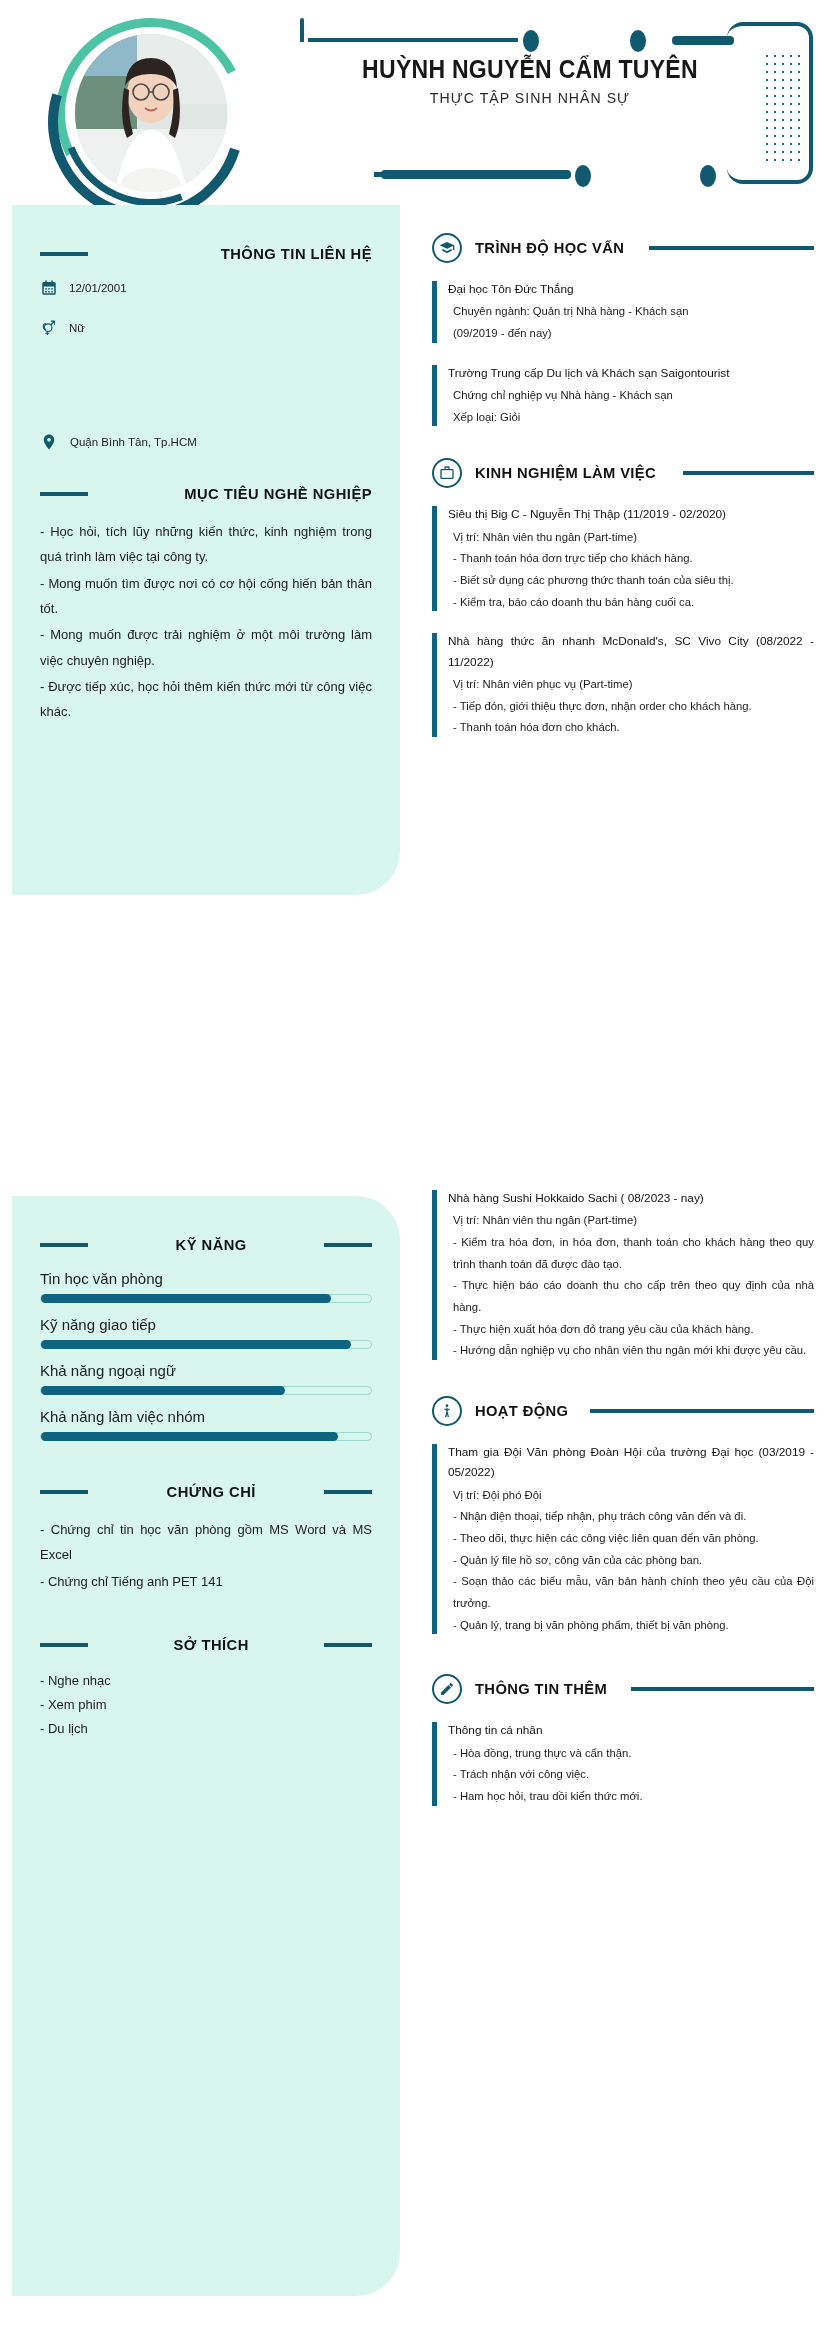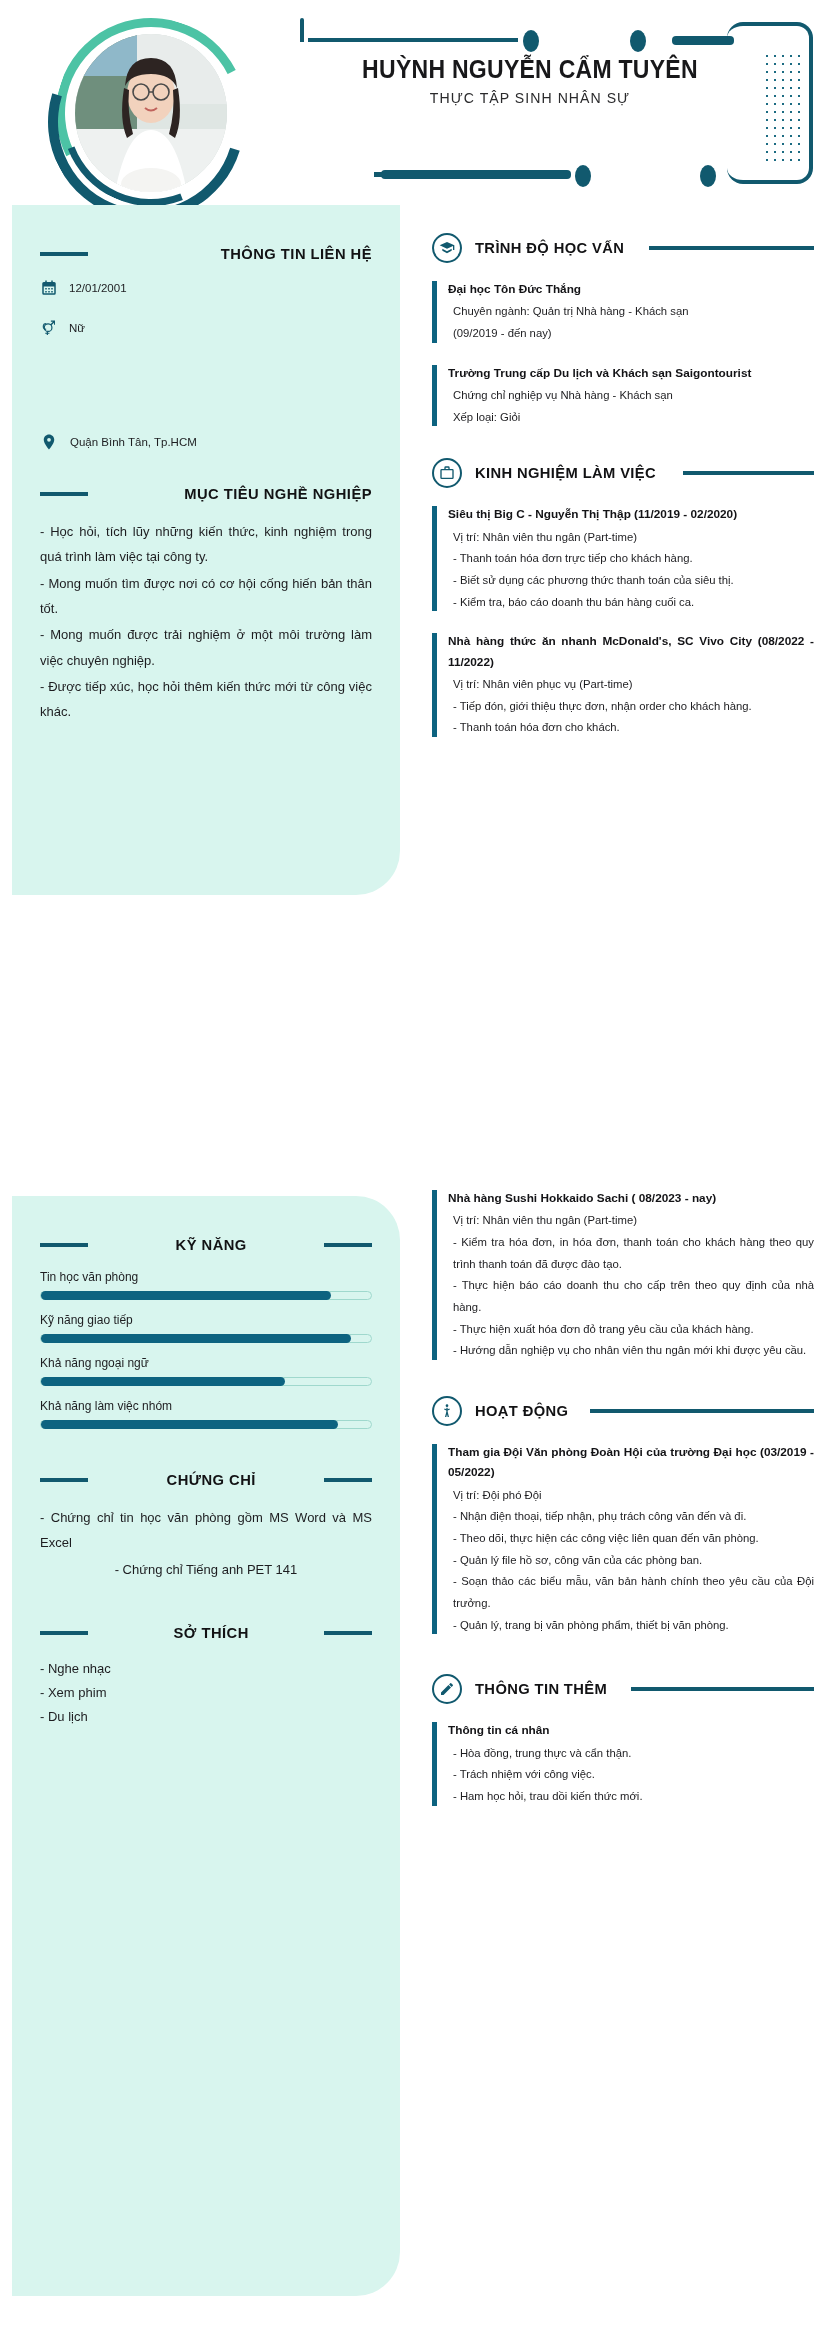--- a/index.html
+++ b/index.html
@@ -167,21 +167,21 @@
     font-size: 13px;
     line-height: 1.95;
     color: #1d1d20;
     text-align: justify;
     margin-bottom: 1px;
   }
   .ltext.nj { text-align: left; }
 
   
   .skill { margin-bottom: 13px; }
-  .skill-name { font-size: 12px; color: #1d1d20; margin-bottom: 7px; }
+  .skill-name { font-size: 15px; color: #1d1d20; margin-bottom: 7px; }
   .skill-track {
     position: relative;
     width: 100%;
     height: 9px;
     border-radius: 6px;
     background: #d8f5ee;
     border: 1px solid #9fd8cd;
   }
   .skill-fill {
     position: absolute;
@@ -224,21 +224,21 @@
   }
   .entry::before {
     content: "";
     position: absolute;
     left: 0; top: 2px; bottom: 2px;
     width: 5px;
     background: #0d6380;
   }
   .e-title {
     font-size: 11.8px;
-    font-weight: bold;
+    font-weight: normal;
     color: #131316;
     line-height: 1.72;
     text-align: justify;
     margin-bottom: 2px;
   }
   .e-title.nj { text-align: left; }
   .e-line {
     font-size: 11.3px;
     color: #1d1d20;
     line-height: 1.92;
@@ -443,21 +443,21 @@
           <div class="skill-fill" style="width:90%"></div>
         </div>
       </div>
 
       <div class="lsec centered">
         <div class="lrule"></div>
         <div class="ltitle" style="text-align:center;">CHỨNG CHỈ</div>
         <div class="lrule-r"></div>
       </div>
       <div class="ltext">- Chứng chỉ tin học văn phòng gồm MS Word và MS Excel</div>
-      <div class="ltext nj" style="margin-bottom:42px;text-align:center;">- Chứng chỉ Tiếng anh PET 141</div>
+      <div class="ltext nj" style="margin-bottom:42px;">- Chứng chỉ Tiếng anh PET 141</div>
 
       <div class="lsec centered">
         <div class="lrule"></div>
         <div class="ltitle" style="text-align:center;">SỞ THÍCH</div>
         <div class="lrule-r"></div>
       </div>
       <div class="ltext nj" style="line-height:1.75;">- Nghe nhạc</div>
       <div class="ltext nj" style="line-height:1.75;">- Xem phim</div>
       <div class="ltext nj" style="line-height:1.75;">- Du lịch</div>
     </div>
@@ -505,20 +505,20 @@
             </svg>
         </div>
         <div class="rtitle">THÔNG TIN THÊM</div>
         <div class="rrule"></div>
       </div>
 
       <div class="entry">
         <div class="e-title nj">Thông tin cá nhân</div>
         <div class="e-body">
           <div class="e-line nj">- Hòa đồng, trung thực và cẩn thận.</div>
-          <div class="e-line nj">- Trách nhiệm với công việc.</div>
+          <div class="e-line nj">- Trách nhận với công việc.</div>
           <div class="e-line nj">- Ham học hỏi, trau dồi kiến thức mới.</div>
         </div>
       </div>
 
     </div>
   </div>
 </div>
 
 </body></html>

